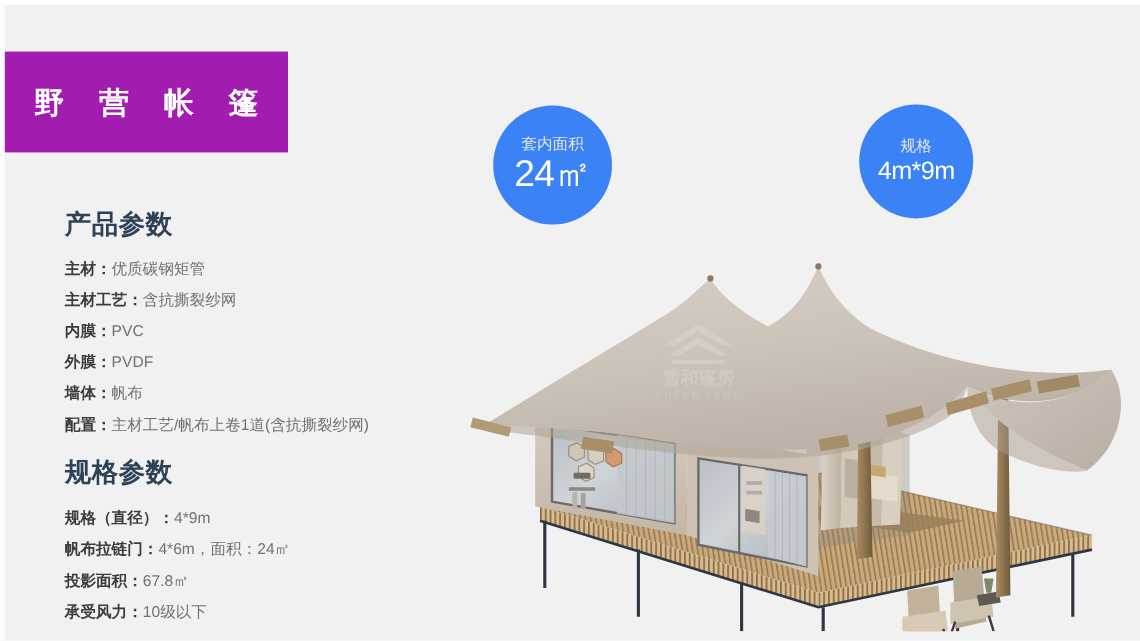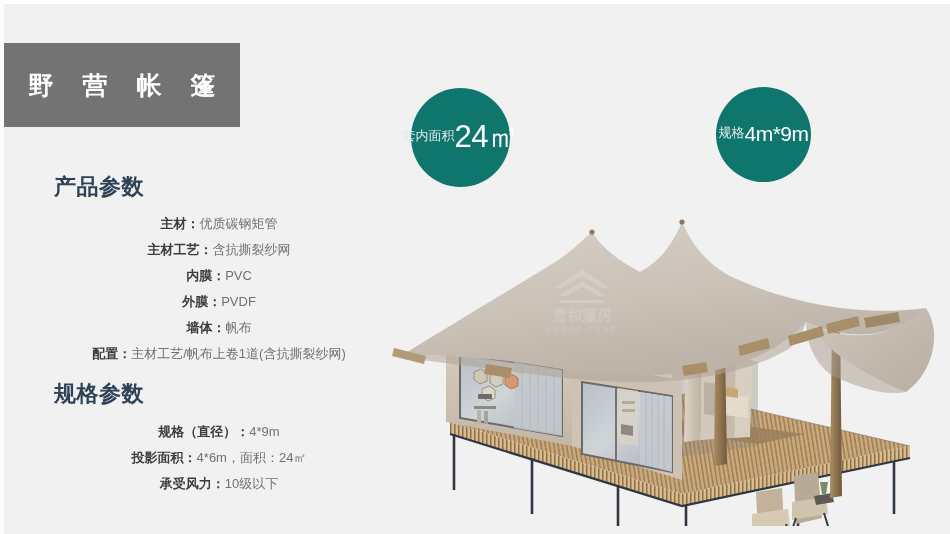--- a/index.html
+++ b/index.html
@@ -23,21 +23,21 @@
   .edge-left {
     position: absolute; left: 0; top: 0; width: 4px; height: 534px;
     background: #fdfdfd;
   }
 
   
   #title-banner {
     position: absolute;
     left: 4px; top: 43px;
     width: 236px; height: 84px;
-    background: #737373;
+    background: #a21caf;
     display: flex; align-items: center; justify-content: center;
   }
   #title-banner .title-text {
     color: #ffffff;
     font-size: 25px;
     font-weight: bold;
     letter-spacing: 11px;
     text-indent: 11px;
     white-space: nowrap;
   }
@@ -54,38 +54,37 @@
     font-size: 22px;
     font-weight: bold;
     margin-bottom: 9px;
     letter-spacing: .5px;
   }
   .spec-row {
     font-size: 13px;
     line-height: 26px;
     white-space: nowrap;
     color: #6e6e6e;
-    text-align: center;
   }
   .spec-row .k {
     color: #3c3c3c;
     font-weight: bold;
   }
   .spec-row .v { color: #717171; }
   .section.specs { margin-top: 12px; }
   .section.specs .section-heading { margin-bottom: 10px; }
 
   
   .badge {
     position: absolute;
     border-radius: 50%;
-    background: #0f766e;
+    background: #3b82f6;
     color: #ffffff;
     display: flex;
-    flex-direction: row;
+    flex-direction: column;
     align-items: center;
     justify-content: center;
   }
   .badge .b-label {
     font-size: 13px;
     color: #e4e9ed;
     line-height: 1.1;
     margin-bottom: 2px;
     white-space: nowrap;
   }
@@ -148,21 +147,24 @@
       </div>
     </div>
 
     <div class="section specs">
       <div class="section-heading">规格参数</div>
 
       <div class="spec-row">
         <span class="k">规格（直径）：</span><span class="v">4*9m</span>
       </div>
       <div class="spec-row">
-        <span class="k">投影面积：</span><span class="v">4*6m，面积：24㎡</span>
+        <span class="k">帆布拉链门：</span><span class="v">4*6m，面积：24㎡</span>
+      </div>
+      <div class="spec-row">
+        <span class="k">投影面积：</span><span class="v">67.8㎡</span>
       </div>
       <div class="spec-row">
         <span class="k">承受风力：</span><span class="v">10级以下</span>
       </div>
     </div>
   </div>
 
   <div class="badge" id="badge-0">
     <span class="b-label">套内面积</span>
     <span class="b-value">24㎡</span>

